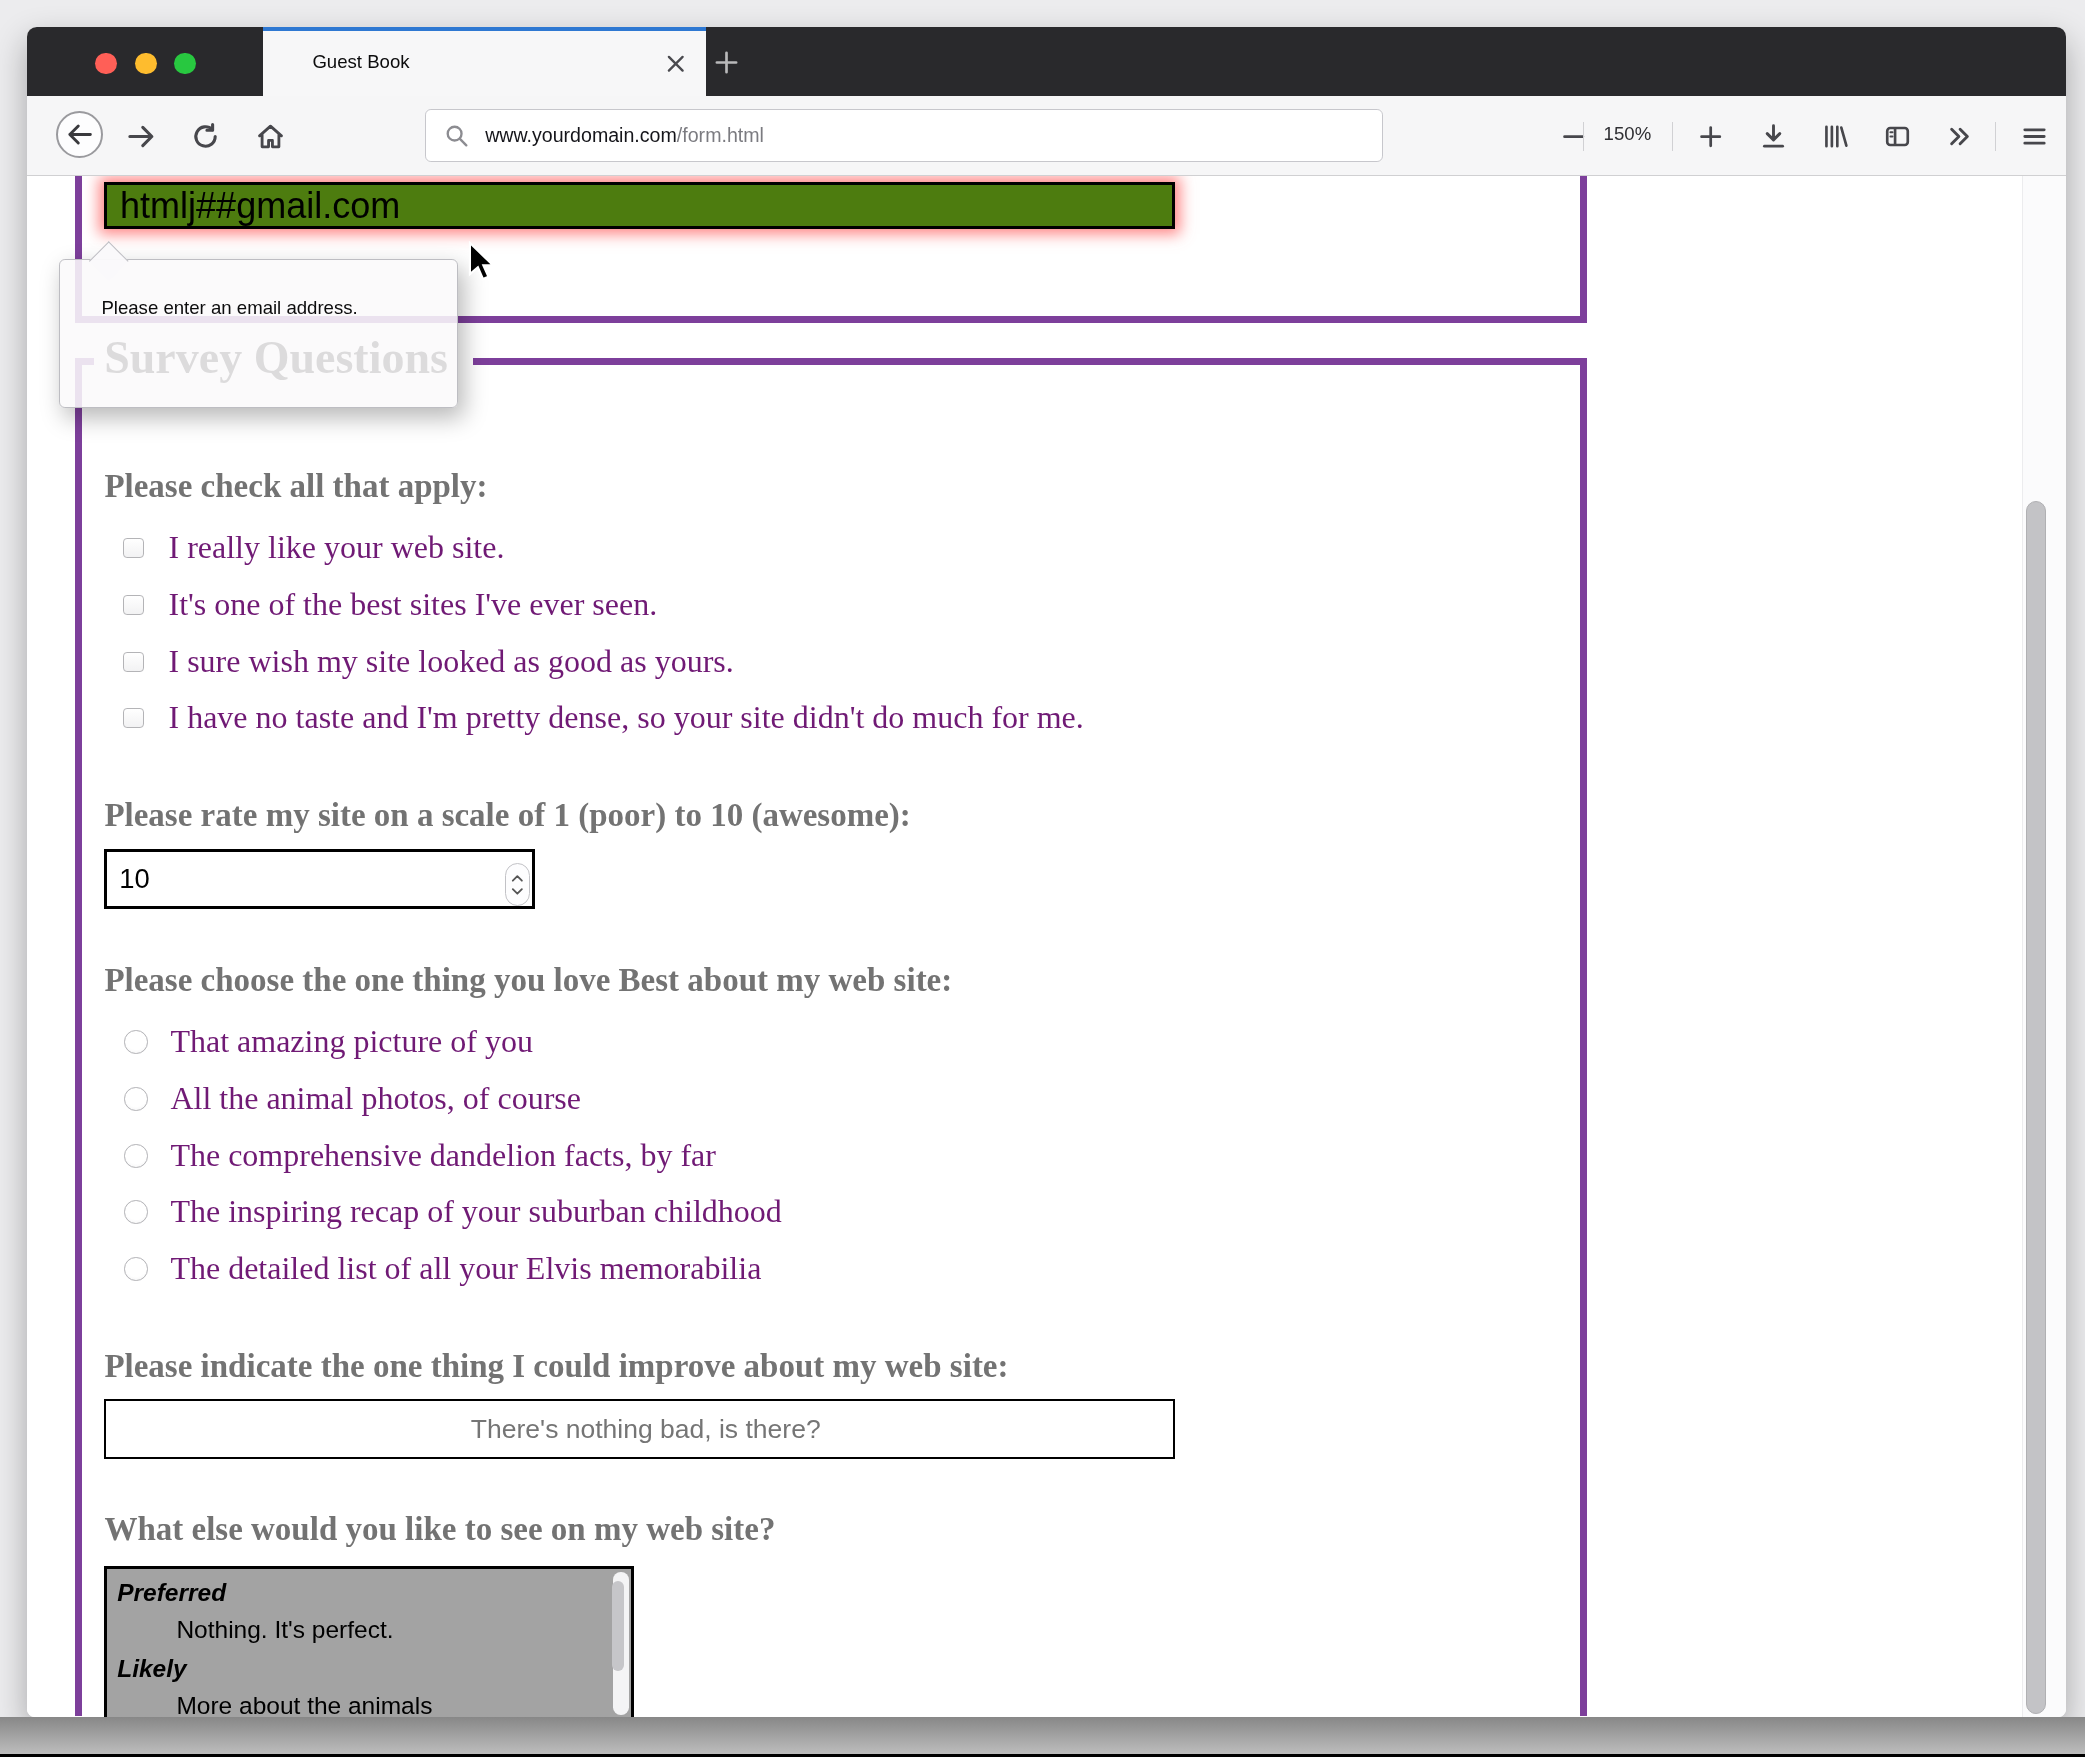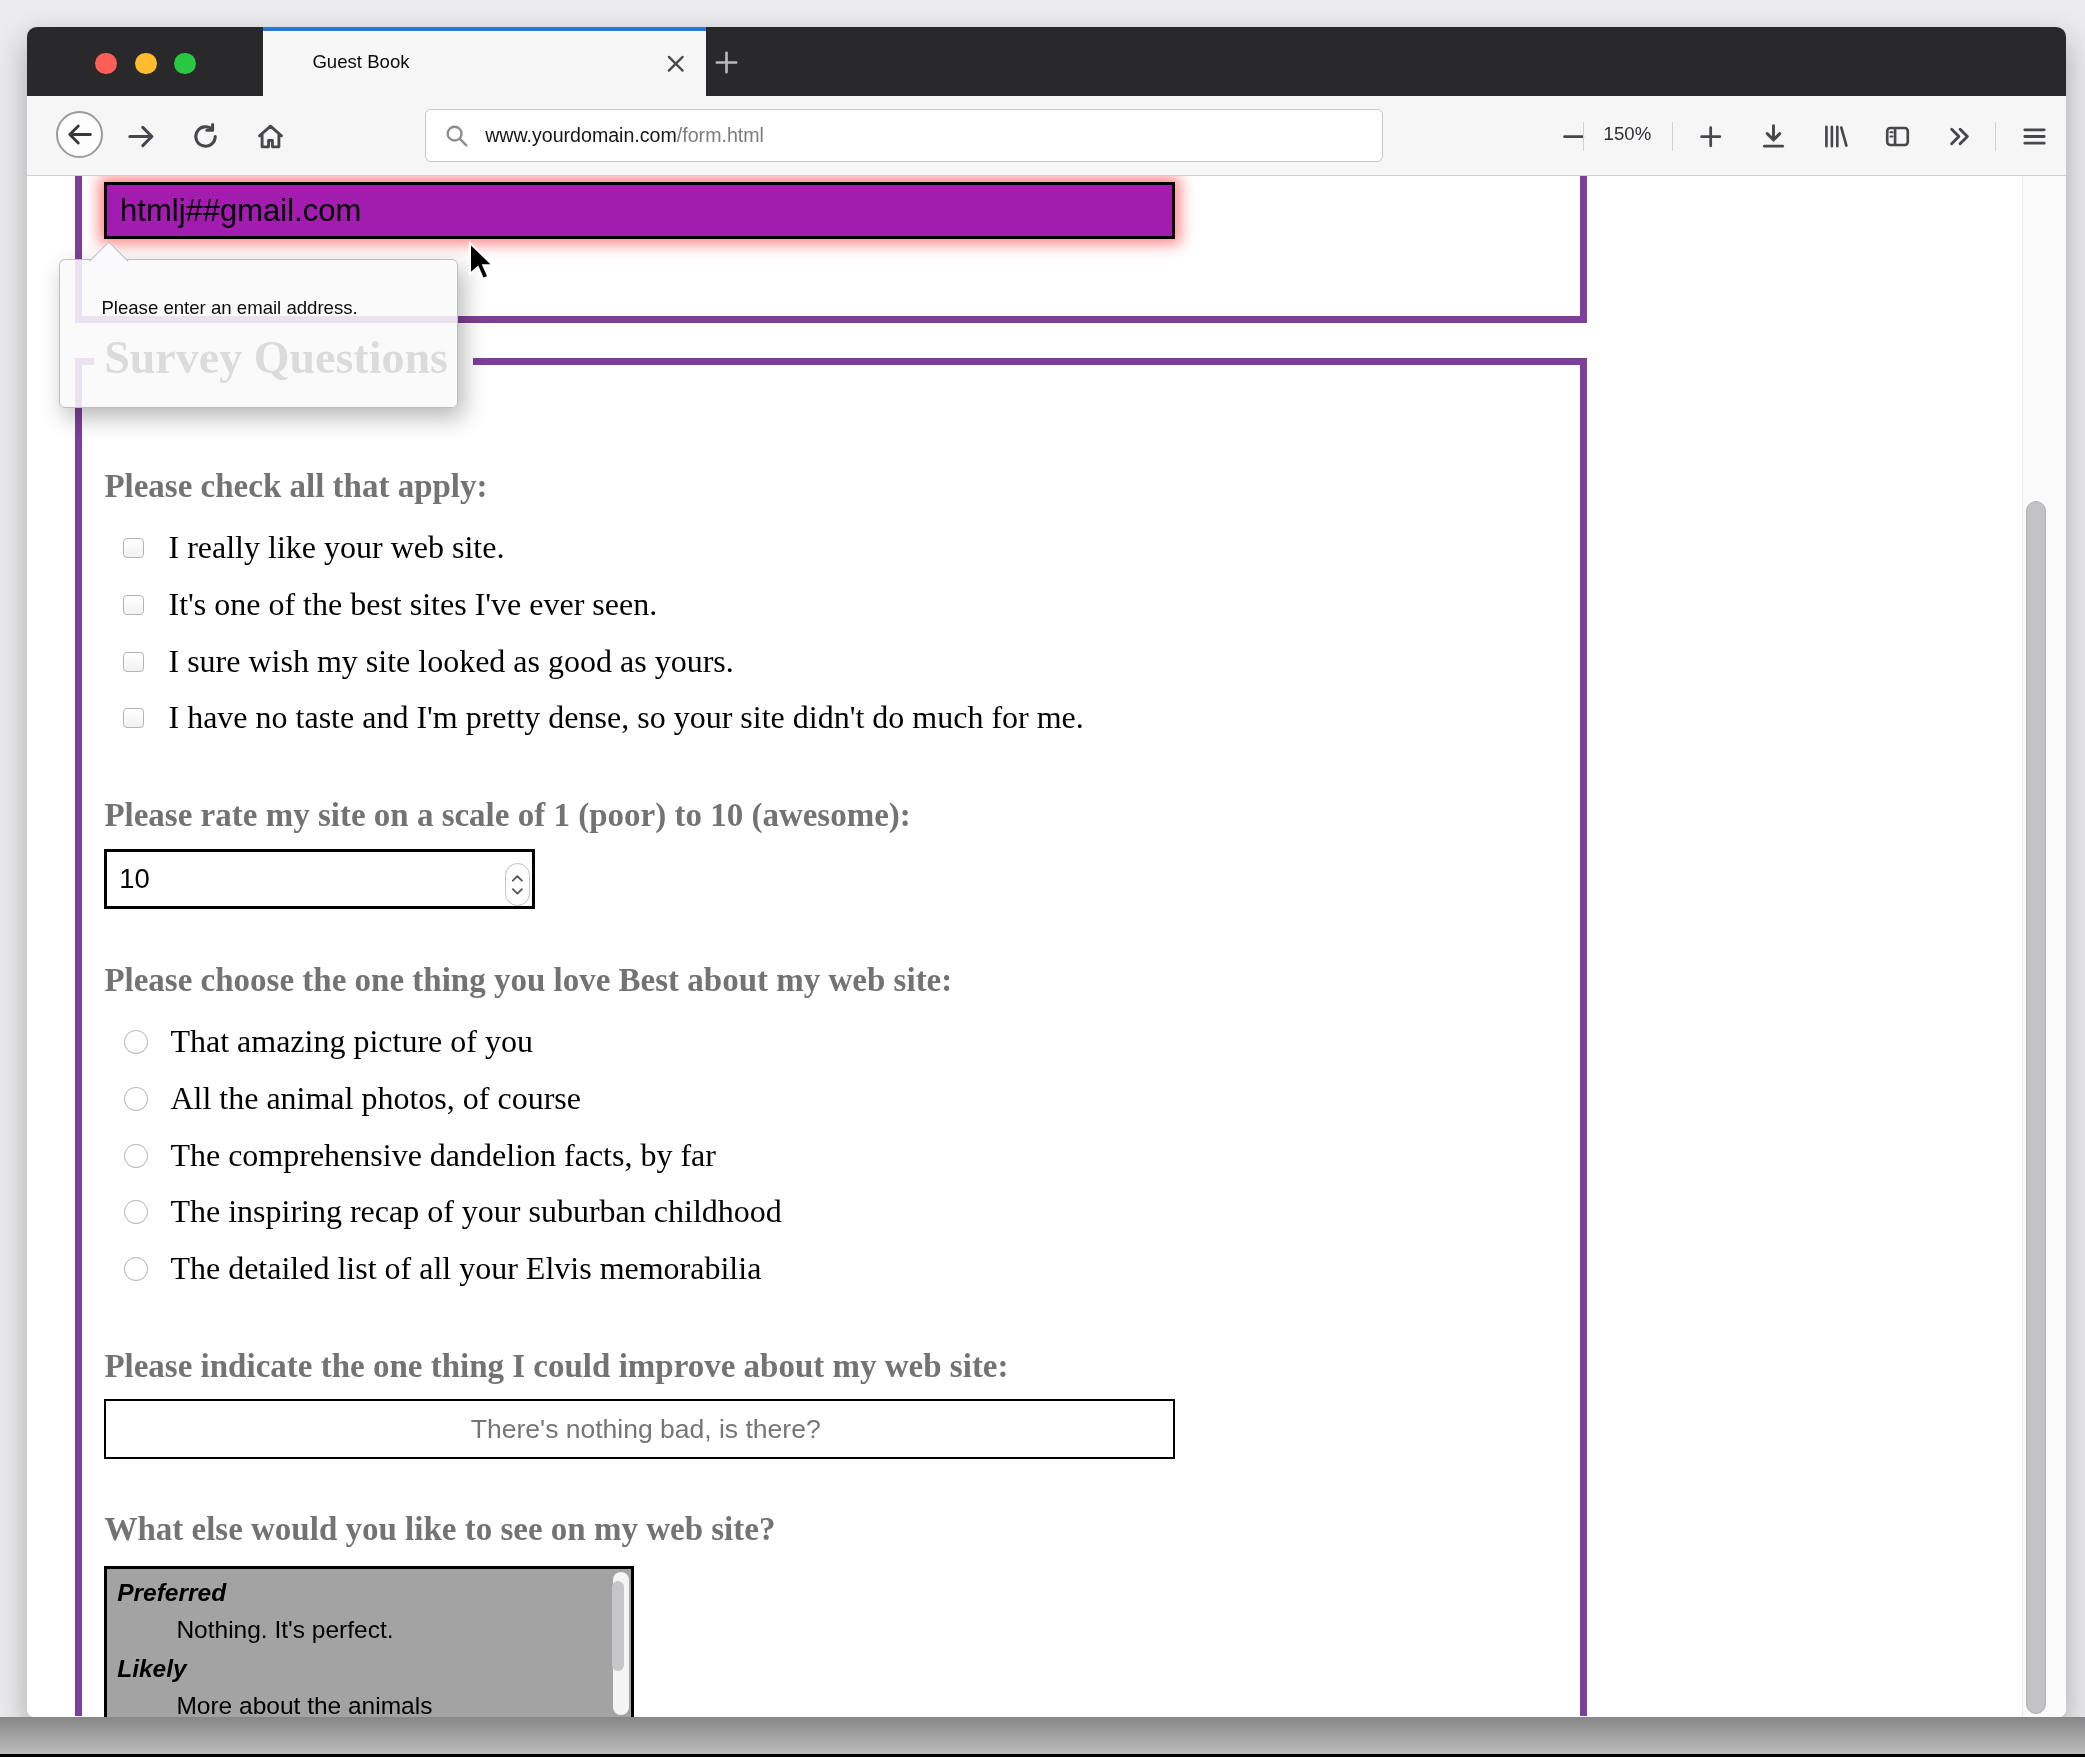--- a/index.html
+++ b/index.html
@@ -39,38 +39,38 @@
   #url-path{color:#7b7b80;}
   #zoom-level{position:absolute;left:1561px;top:26.5px;width:78px;text-align:center;font-size:18.6px;color:#2f2f33;}
   
   #page-scroll-track{position:absolute;left:1995px;top:149px;width:44px;height:1541px;background:#fbfbfc;border-left:1px solid #ececee;}
   #page-scroll-thumb{position:absolute;left:1998px;top:474px;width:19.6px;height:1215px;background:#c3c3c6;border:1px solid #b2b2b5;border-radius:10.8px;box-sizing:border-box;}
   
   #content{position:absolute;left:0;top:149px;width:1995px;height:1541px;background:#fff;overflow:hidden;}
   
   .pfs{position:absolute;background:#7d3f9b;}
   
-  #email-input{position:absolute;left:77px;top:5.9px;width:1071px;height:57px;border:3.9px solid #000;
-      box-sizing:border-box;font-size:31px;font-family:"Liberation Sans",sans-serif;padding:0 0 0 12.7px;color:#000;
-      box-shadow:0 0 13.7px 4.9px rgba(255,92,92,.75);background:#a21caf;outline:none;}
+  #email-input{position:absolute;left:77px;top:5.9px;width:1071px;height:47px;border:3.9px solid #000;
+      box-sizing:border-box;font-size:36px;font-family:"Liberation Sans",sans-serif;padding:0 0 0 12.7px;color:#000;
+      box-shadow:0 0 13.7px 4.9px rgba(255,92,92,.75);background:#4d7c0f;outline:none;}
   
   #tooltip{position:absolute;left:32px;top:83px;width:397px;height:147px;background:rgba(250,249,251,.88);
       border:1px solid #bdbdc2;border-radius:5.9px;box-shadow:5.9px 9.8px 23.5px rgba(0,0,0,.28);z-index:8;}
   #tooltip-arrow{position:absolute;left:35px;top:-13.7px;width:26.5px;height:26.5px;background:rgba(250,249,251,.97);
       border-left:1px solid #bdbdc2;border-top:1px solid #bdbdc2;transform:rotate(45deg);}
   #tooltip-text{position:absolute;left:41px;top:37px;font-size:18.6px;color:#0c0c0d;}
   
   #cursor{position:absolute;left:441px;top:65px;z-index:9;}
   
   #legend{position:absolute;left:67px;top:155px;background:#fff;padding:0 25.5px 0 9.8px;z-index:2;
       font-family:"Liberation Serif","DejaVu Serif",serif;font-weight:bold;font-size:46px;color:#000;}
   .h{position:absolute;left:77px;font-family:"Liberation Serif","DejaVu Serif",serif;font-weight:bold;
      font-size:33px;color:#737373;white-space:nowrap;}
   .row{position:absolute;display:flex;align-items:center;white-space:nowrap;
-       font-family:"Liberation Serif","DejaVu Serif",serif;font-size:32px;color:#000000;}
+       font-family:"Liberation Serif","DejaVu Serif",serif;font-size:32px;color:#701a75;}
   .cb{width:20.6px;height:20.6px;border:1.5px solid #b4b4b7;border-radius:3.9px;box-sizing:border-box;
       background:linear-gradient(#fff,#f2f2f3);margin-right:24.5px;flex:none;}
   .rb{width:23.5px;height:23.5px;border:1.5px solid #b1b1b5;border-radius:50%;box-sizing:border-box;
       background:radial-gradient(circle at 50% 35%,#fff 60%,#f0f0f1);margin-right:22.5px;flex:none;}
   #rating-input{position:absolute;left:77px;top:673px;width:431px;height:60px;border:3.9px solid #000;
       box-sizing:border-box;font-size:27.4px;font-family:"Liberation Sans",sans-serif;padding-left:11.8px;color:#000;outline:none;}
   #spinner{position:absolute;left:478px;top:687px;width:24.5px;height:43px;border:1px solid #c2c2c6;
       border-radius:12.7px;background:#fdfdfe;display:flex;flex-direction:column;align-items:center;justify-content:center;gap:3.9px;box-sizing:border-box;}
   #improve-input{position:absolute;left:77px;top:1223px;width:1071px;height:60px;border:2.9px solid #000;
       box-sizing:border-box;font-size:26.5px;font-family:"Liberation Sans",sans-serif;padding-left:13.7px;outline:none;text-align:center;}

